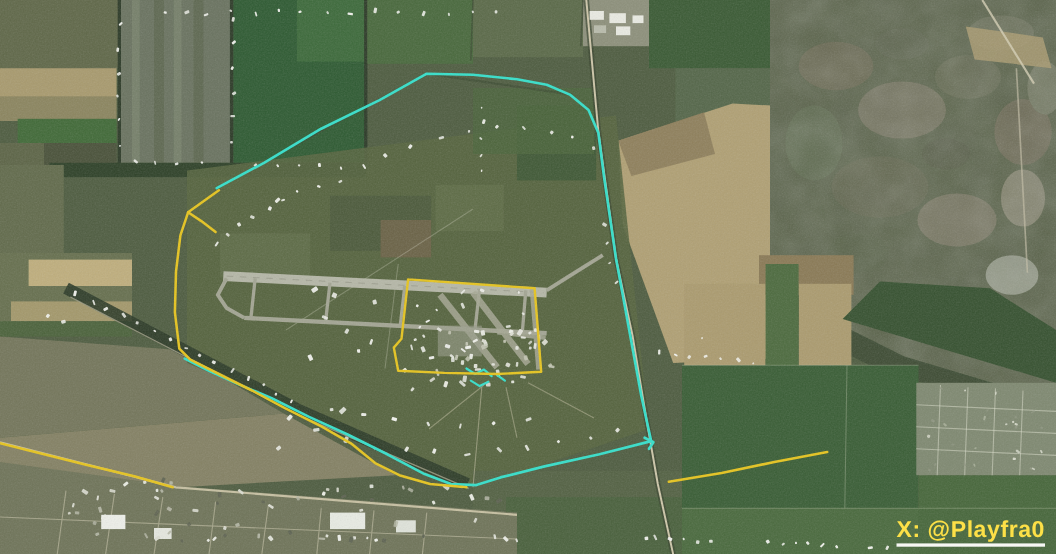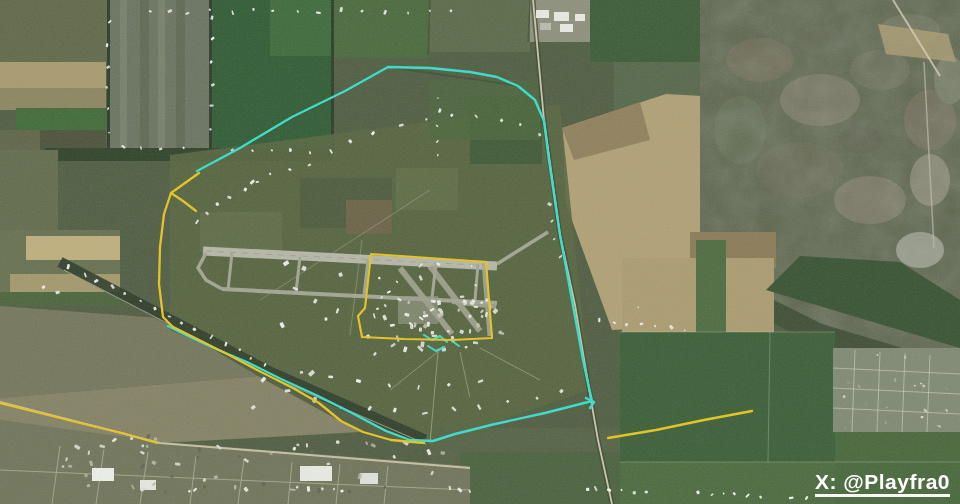--- a/index.html
+++ b/index.html
@@ -511,16 +511,16 @@
     <polyline stroke-width="2.3" points="199,173 171,193 164,214 160,247 159,284 163,317 173,327 199,340 229,355 259,371 293,388 319,403 341,421 363,432 391,440 424,443" stroke="#e6c41e"></polyline>
     <polyline stroke-width="2.3" points="171,193 183,201 196,211" stroke="#e6c41e"></polyline>
     <polyline stroke-width="2.2" points="371,254 486,262 492,338 452,340 404,339 362,337 358,316 365,308 371,254" stroke="#e6c41e"></polyline>
     <polyline stroke-width="2.3" points="0,403 40,413 80,423 122,433 157,443" stroke="#e6c41e"></polyline>
     <polyline stroke-width="2.3" points="608,438 656,430 704,420 752,411" stroke="#e6c41e"></polyline>
   </g>
 
   <rect x="0" y="0" width="960" height="504" filter="url(#grain)" fill="#888"></rect>
 </svg>
 
-<div class="wm" style="color: #ffffff; text-align: right;">
+<div class="wm" style="color: #fde047; text-align: right;">
   <span style="border-bottom-color: rgb(247, 247, 244);">X: @Playfra0</span>
 </div>
 </div>
 
 </body></html>

